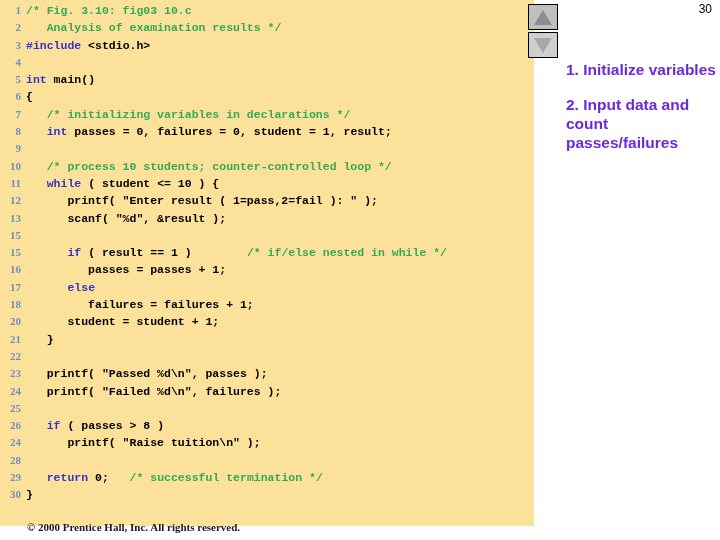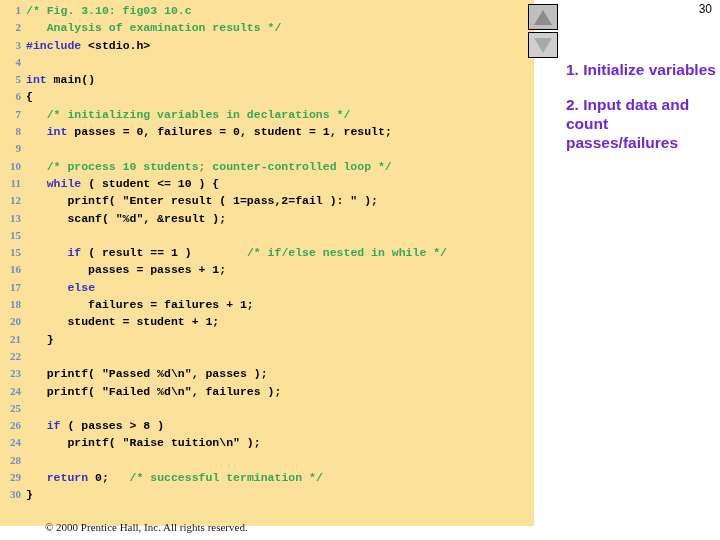--- a/index.html
+++ b/index.html
@@ -61,26 +61,27 @@
   }
 
   .kw   { color: #3333CC; }
   .cmt  { color: #33AA55; }
   .pp   { color: #3333CC; }
   .plain{ color: #000000; }
 
   
   #footer {
     position: absolute;
-    left: 45px;
+    left: 27px;
     top: 521px;
     font-family: "Liberation Serif", serif;
     font-size: 11px;
     color: #1a1a1a;
     white-space: nowrap;
+    font-weight: bold;
   }
 
   
   #outline-panel {
     position: absolute;
     left: 534px;
     top: 0;
     width: 186px;
     height: 540px;
     background: #ffffff;

